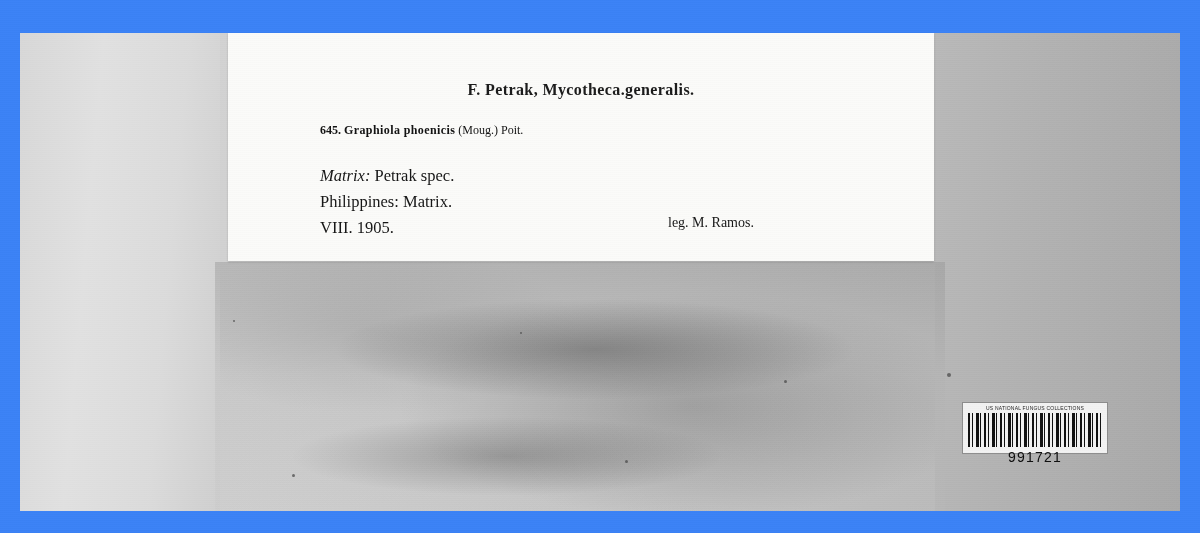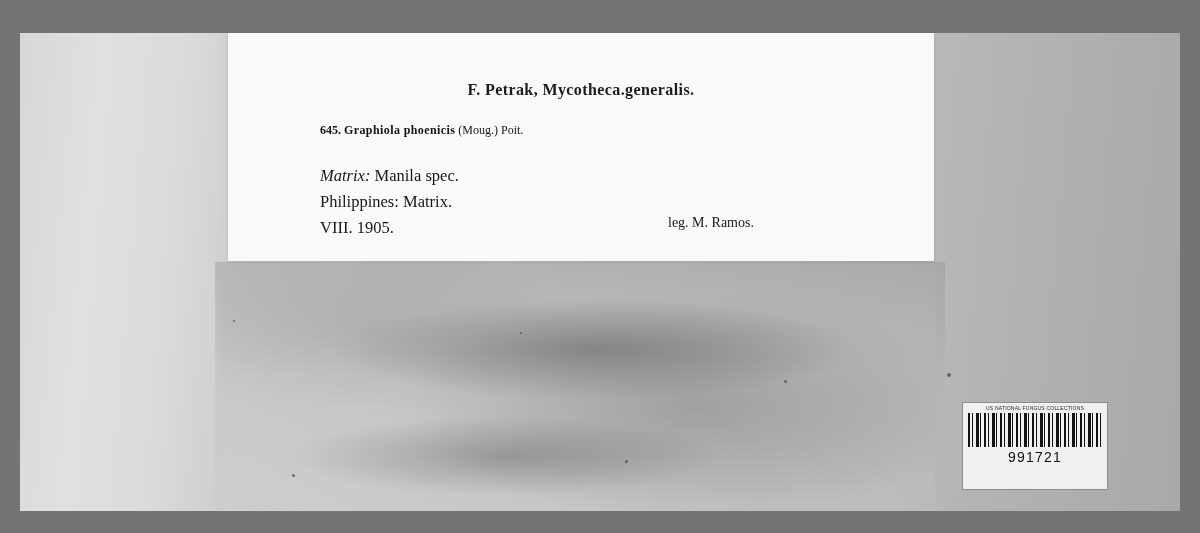--- a/index.html
+++ b/index.html
@@ -11,21 +11,21 @@
     width: 1200px;
     height: 533px;
     font-family: "Liberation Serif", serif;
     overflow: hidden;
   }
 
   #specimen-sheet {
     position: relative;
     width: 1200px;
     height: 533px;
-    background: #737373;
+    background: #3b82f6;
   }
 
   
   .packet-backing {
     position: absolute;
     left: 20px;
     top: 33px;
     width: 1160px;
     height: 478px;
     background:
@@ -139,21 +139,21 @@
     color: #161616;
     font-family: Liberation Serif, serif;
   }
 
   
   .barcode-card {
     position: absolute;
     left: 962px;
     top: 402px;
     width: 146px;
-    height: 88px;
+    height: 52px;
     background: #f2f2f2;
     border: 1px solid #8d8d8d;
     box-sizing: border-box;
     padding: 2px 3px 0 3px;
   }
   .barcode-inst {
     font-family: "Liberation Sans", sans-serif;
     font-size: 5px;
     color: #1d1d1d;
     letter-spacing: 0.2px;
@@ -222,21 +222,21 @@
 
     <div class="label-taxon">
       <span class="num">645.</span>
       <span class="sp">Graphiola phoenicis</span>
       <span class="auth">(Moug.) Poit.</span>
     </div>
 
     <div class="label-lines">
       <div>
         <span class="matrix-word">Matrix:</span>
-        <span>Manila spec.</span>
+        <span>Petrak spec.</span>
       </div>
       <div>Philippines: Matrix.</div>
       <div>VIII. 1905.</div>
     </div>
 
     <div class="label-collector">leg. M. Ramos.</div>
   </div>
 
   <div class="barcode-card">
     <div class="barcode-inst">US NATIONAL FUNGUS COLLECTIONS</div>

